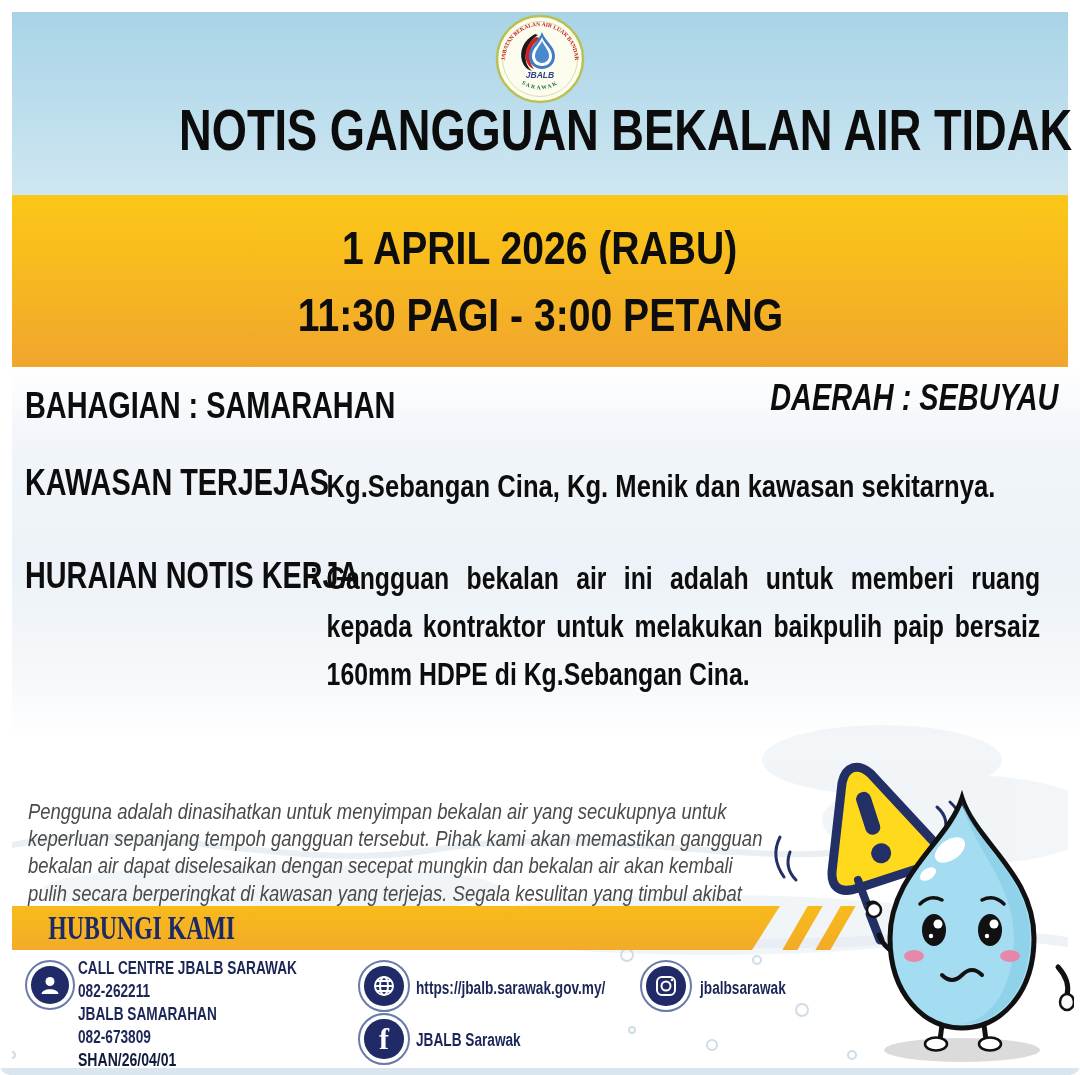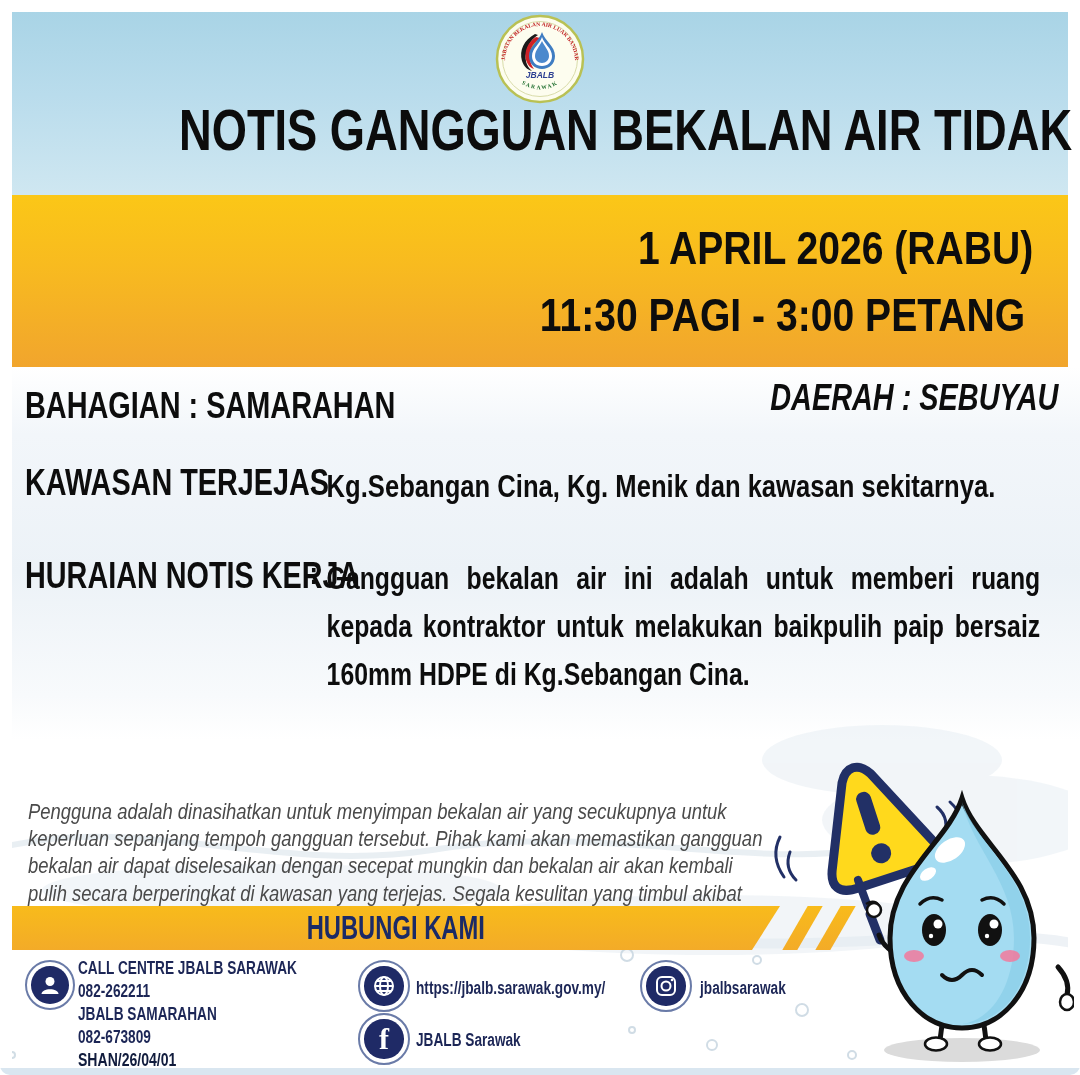--- a/index.html
+++ b/index.html
@@ -16,21 +16,21 @@
   .logo{position:absolute;left:483px;top:2px;width:90px;height:90px;}
   .title-wrap{position:absolute;left:0;top:84px;width:100%;text-align:center;white-space:nowrap;}
   .title{
     display:inline-block;font-size:58px;font-weight:bold;color:#0c0c0c;
     transform:scaleX(.78);transform-origin:center;letter-spacing:0px;
   }
   
   .date-banner{
     position:absolute;left:12px;top:195px;width:1056px;height:172px;
     background:linear-gradient(180deg,#fbc717 0%,#f8bb1f 40%,#f1a52d 100%);
-    display:flex;flex-direction:column;align-items:flex-end;justify-content:center;
+    display:flex;flex-direction:column;align-items:center;justify-content:center;
     gap:13px;white-space:nowrap;
   }
   .date-line{display:inline-block;font-size:46px;font-weight:bold;color:#0d0d0d;transform:scaleX(.85);}
   
   .body-sec{
     position:absolute;left:12px;top:367px;width:1056px;height:373px;
     background:linear-gradient(180deg,#ffffff 0%,#f2f6fa 18%,#ecf2f7 55%,#f8fafc 88%,#ffffff 100%);
     padding-left:20px;
   }
   .cond{display:inline-block;transform:scaleX(.78);transform-origin:left center;white-space:nowrap;}
@@ -55,21 +55,21 @@
   .disclaimer{
     position:absolute;left:28px;top:798px;width:912px;
     transform:scaleX(.82);transform-origin:left top;
     font-size:22.5px;font-style:italic;color:#4a4a4a;line-height:1.21;font-weight:500;
   }
   
   .hubungi{
     position:absolute;left:12px;top:906px;width:768px;height:44px;
     background:linear-gradient(180deg,#f8bb1b 0%,#f3ab28 100%);
     clip-path:polygon(0 0,100% 0,calc(100% - 28px) 100%,0 100%);
-    display:flex;align-items:center;justify-content:center;
+    display:flex;align-items:center;justify-content:flex-start;font-family:Liberation Serif, serif;
   }
   .hubungi-text{display:inline-block;font-size:33px;font-weight:bold;color:#1b2a66;transform:scaleX(.72);white-space:nowrap;}
   .stripe{
     position:absolute;top:906px;height:44px;width:15px;
     background:linear-gradient(180deg,#f8bb1b,#f3ab28);
     transform:skewX(-30deg);
   }
   .stripe.s1{left:795px;}
   .stripe.s2{left:828px;}
   

